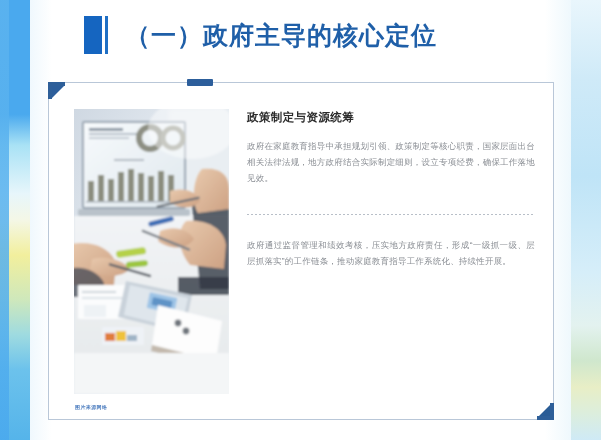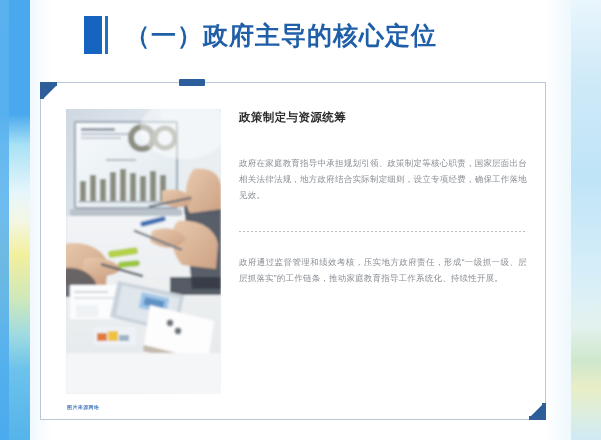--- a/index.html
+++ b/index.html
@@ -63,21 +63,21 @@
     font-weight:bold;
     color:#1f5fa8;
     letter-spacing:1px;
     white-space:nowrap;
     line-height:38px;
   }
 
   
   .card {
     position:absolute;
-    left:40px; top:82px;
+    left:48px; top:82px;
     width:506px; height:338px;
     background:#ffffff;
     border:1px solid #b9c7d8;
   }
   .corner {
     position:absolute; width:17px; height:17px;
     border-color:#2e5f99; border-style:solid; border-width:0;
   }
   .corner-tl { left:-1px; top:-1px; border-left-width:4px; border-top-width:4px; }
   .corner-br { right:-1px; bottom:-1px; border-right-width:4px; border-bottom-width:4px; }
@@ -117,21 +117,21 @@
   .text-col {
     position:absolute; left:198px; top:26px; right:18px; bottom:18px;
   }
   .section { }
   .section-heading {
     font-size:11.5px; font-weight:bold; color:#2b2b2b;
     letter-spacing:.4px; line-height:16px;
     filter:blur(.25px);
   }
   .section-body {
-    margin-top:30px;
+    margin-top:13px;
     font-size:8.5px; color:#8b8f95; line-height:16px;
     text-align:justify; letter-spacing:.2px;
     filter:blur(.25px);
   }
   .divider {
     margin:28px 0 22px 0;
     height:1px;
     background:repeating-linear-gradient(to right,#b8bfc8 0 2px,transparent 2px 4px);
   }
   .section-2 .section-body { margin-top:12px; }

